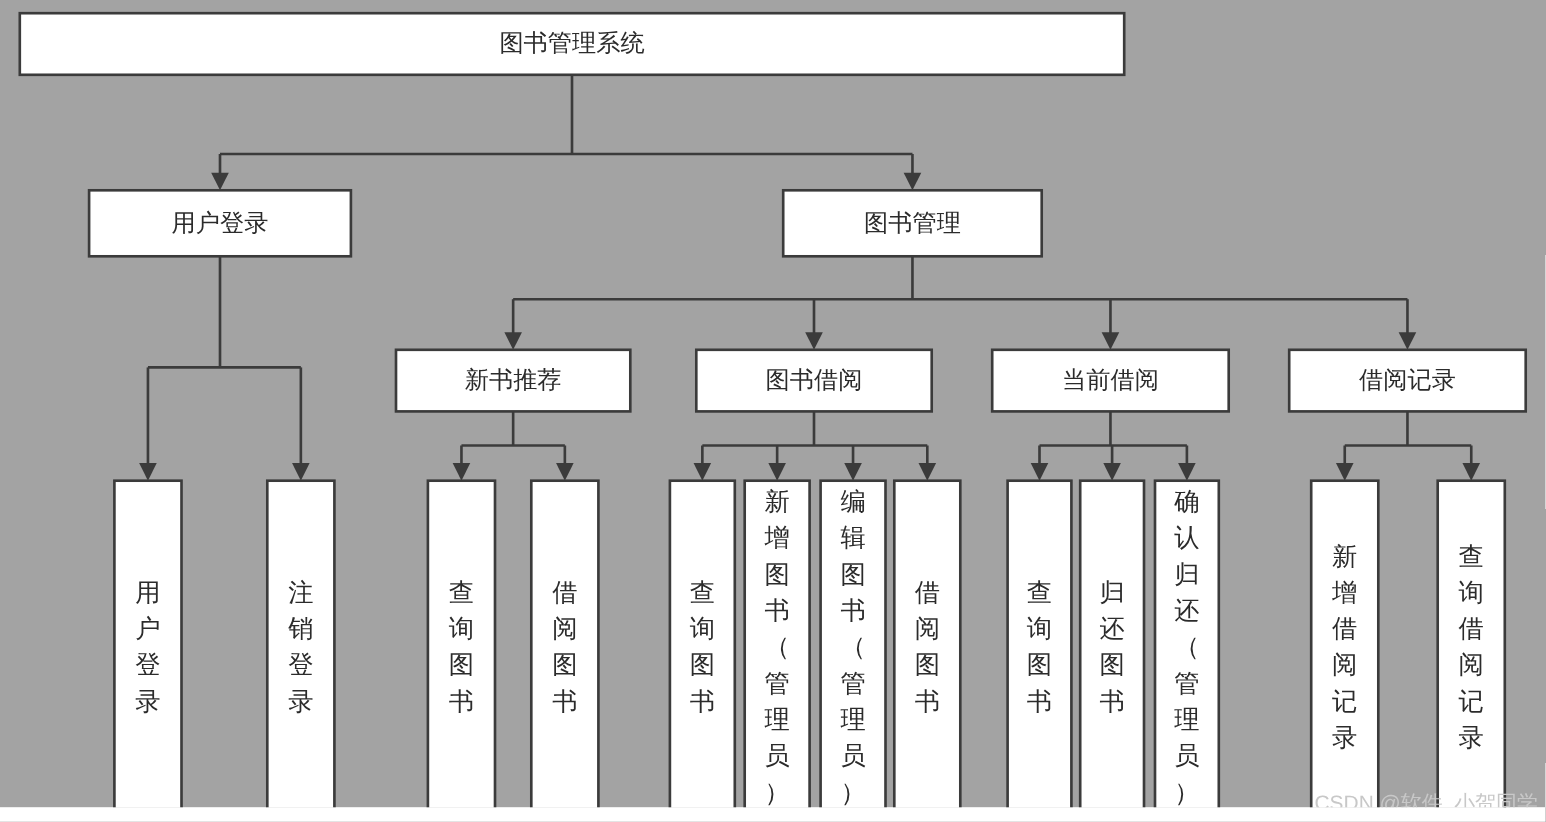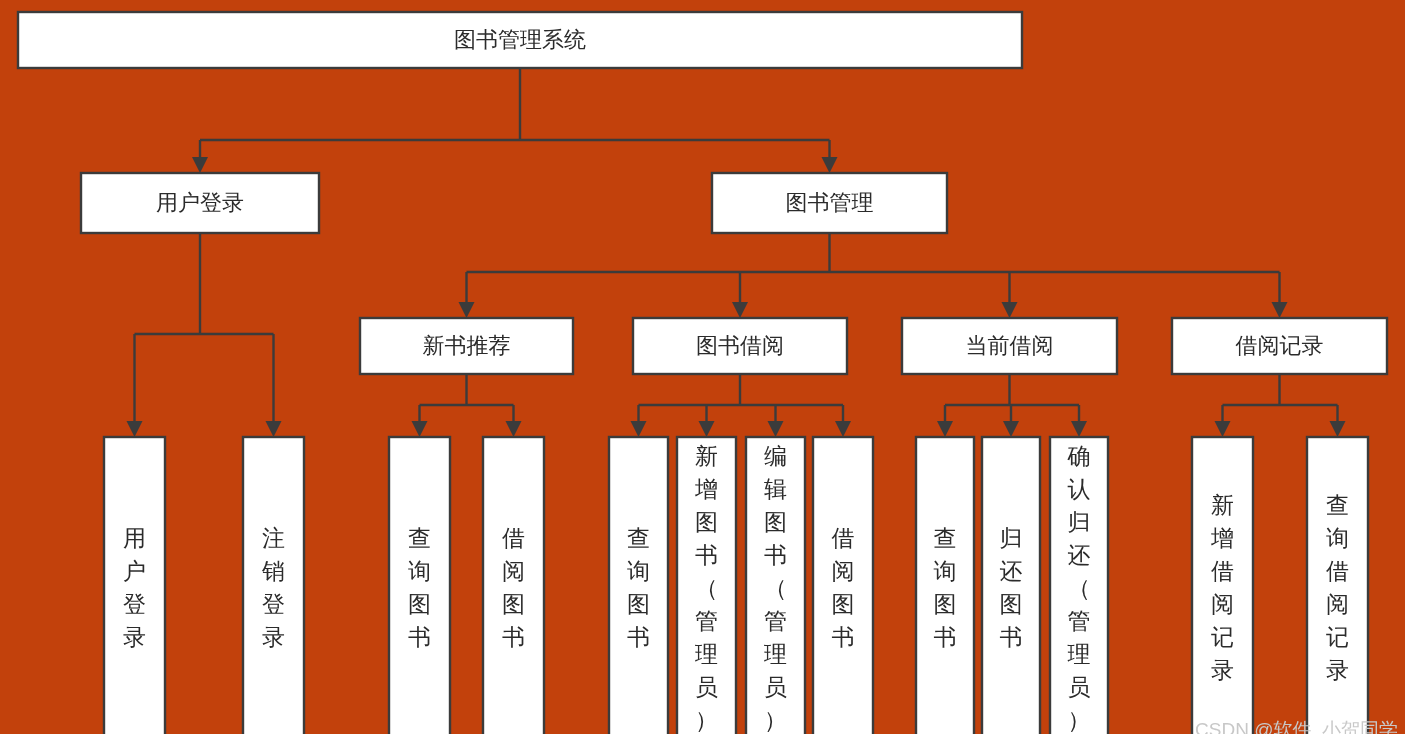--- a/index.html
+++ b/index.html
@@ -8,21 +8,21 @@
     padding: 0;
     background: #ffffff;
   }
   body {
     font-family: "Liberation Sans", "DejaVu Sans", sans-serif;
   }
   #diagram-root {
     position: relative;
     width: 1405px;
     height: 734px;
-    background: #c2410c;
+    background: #a3a3a3;
     overflow: hidden;
   }
   svg#diagram-svg {
     position: absolute;
     top: 0;
     left: 0;
     width: 1405px;
     height: 747px;
     display: block;
   }

